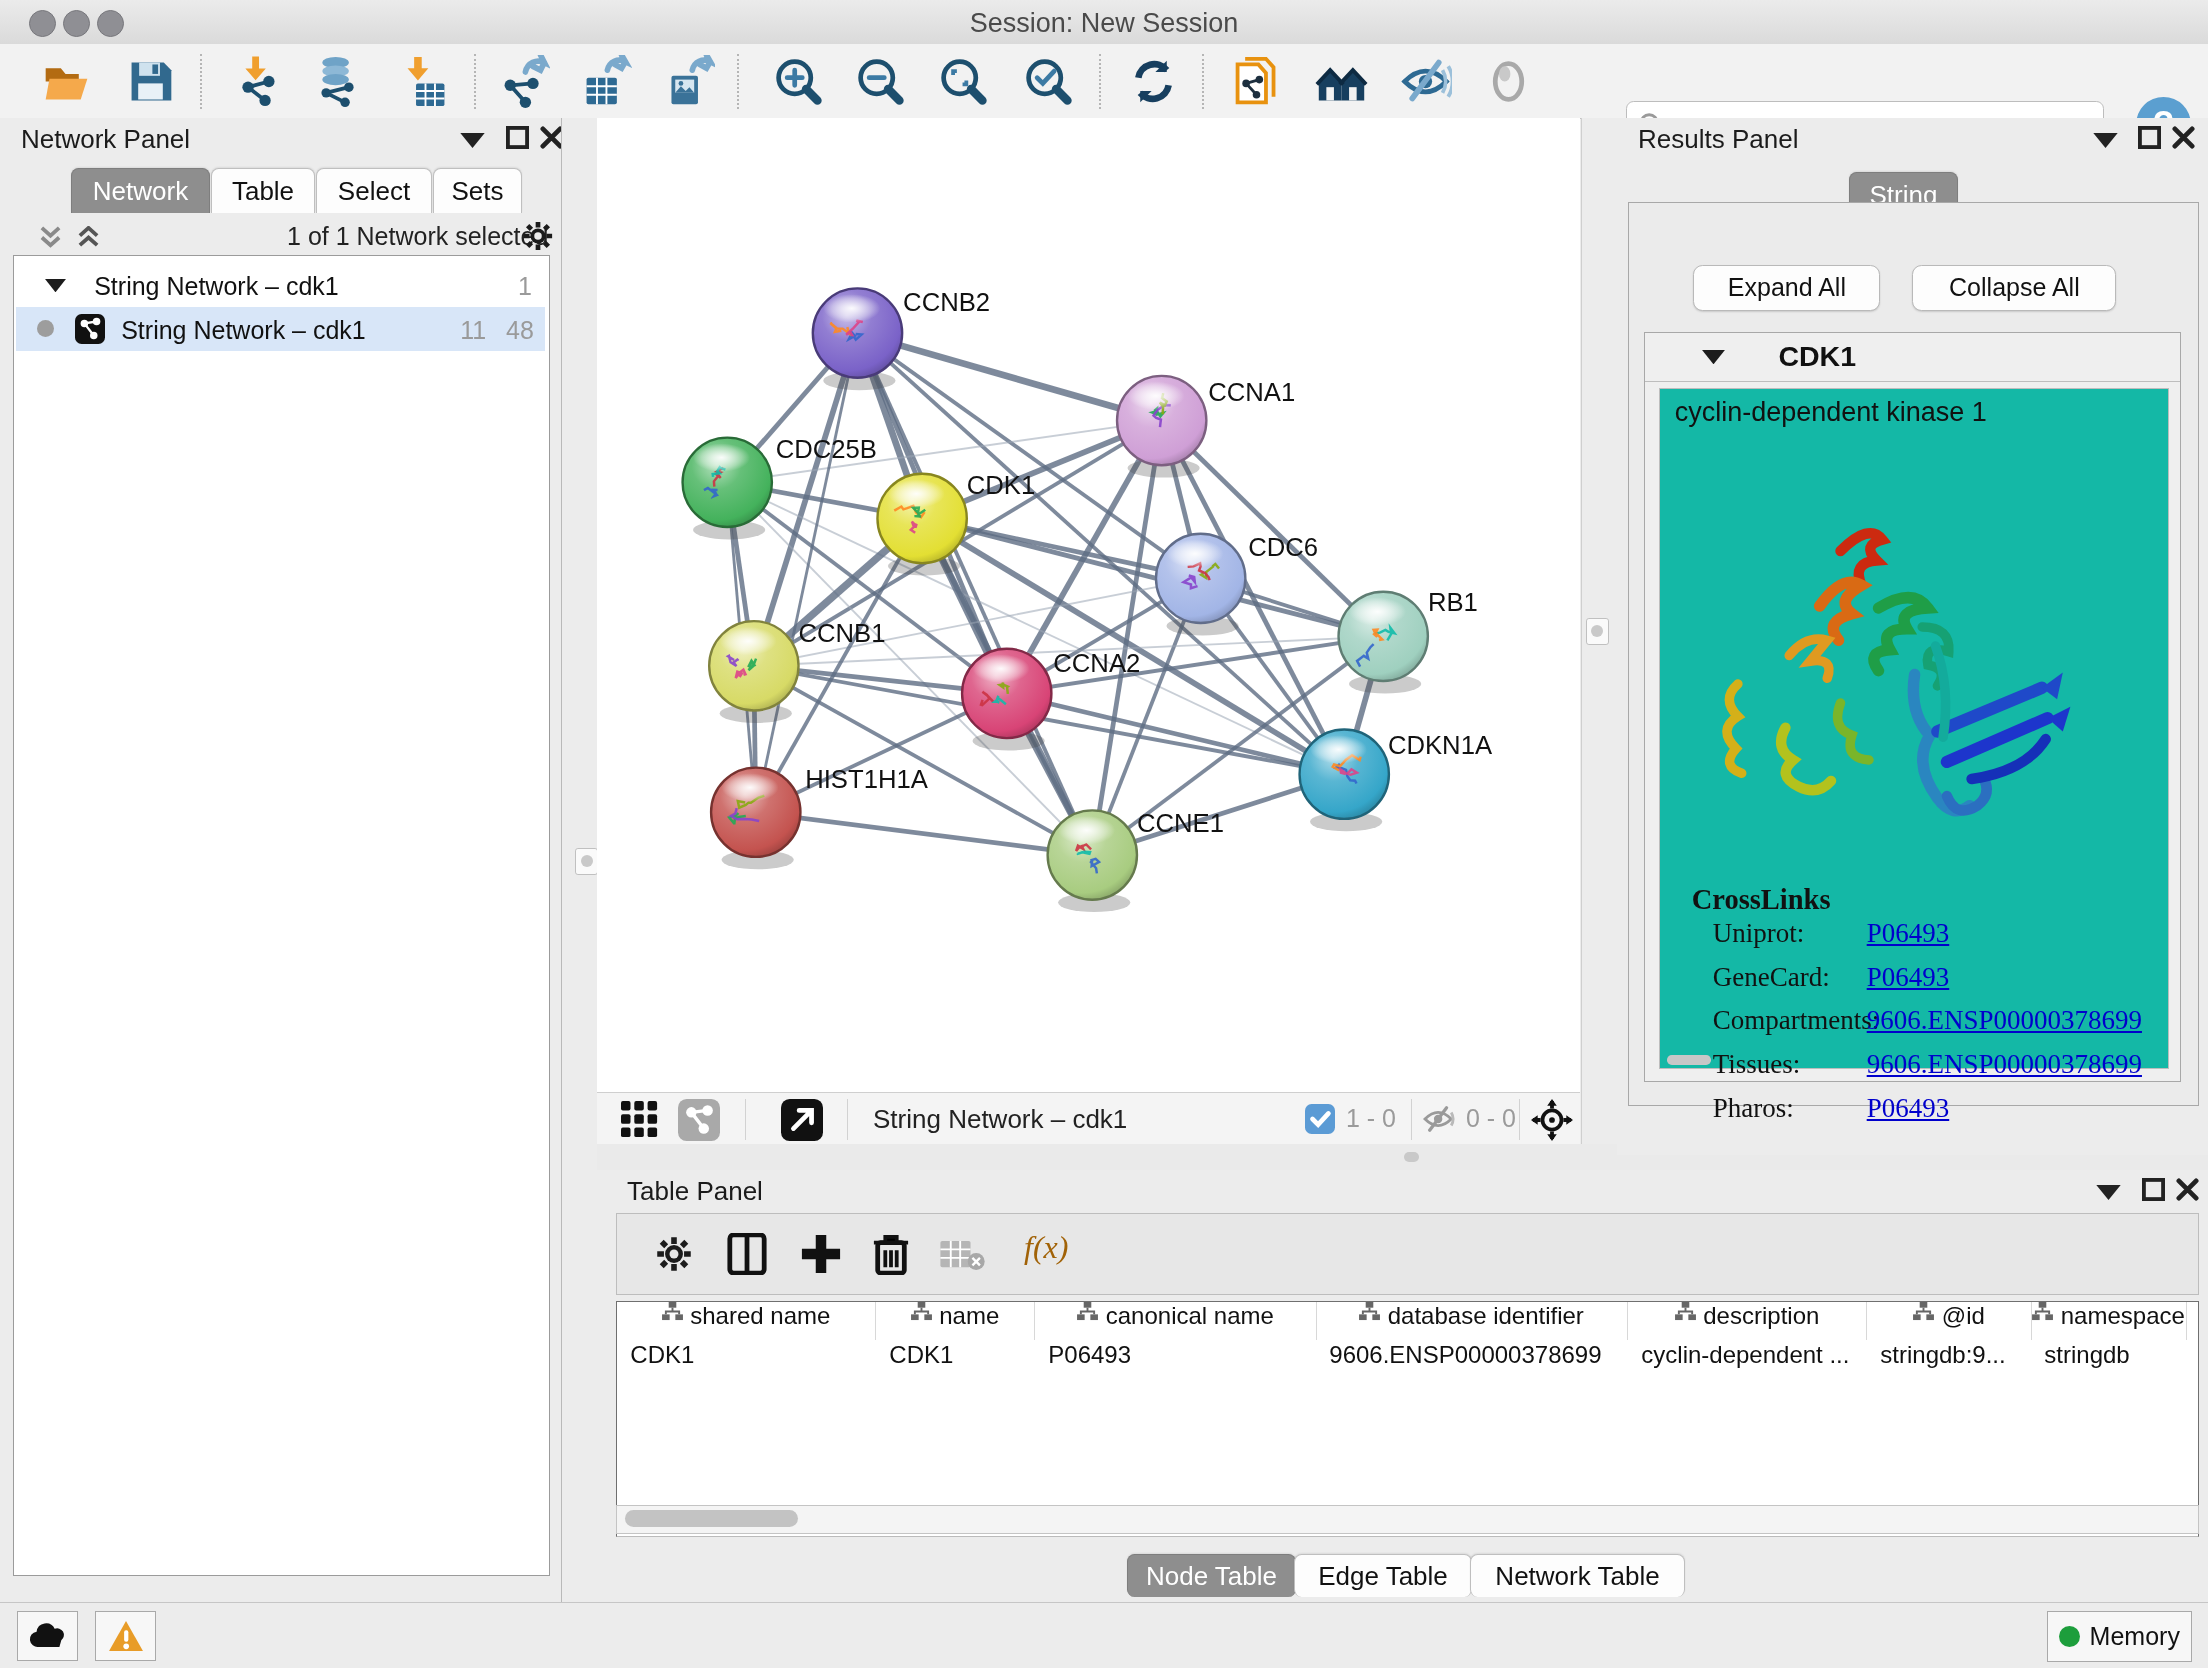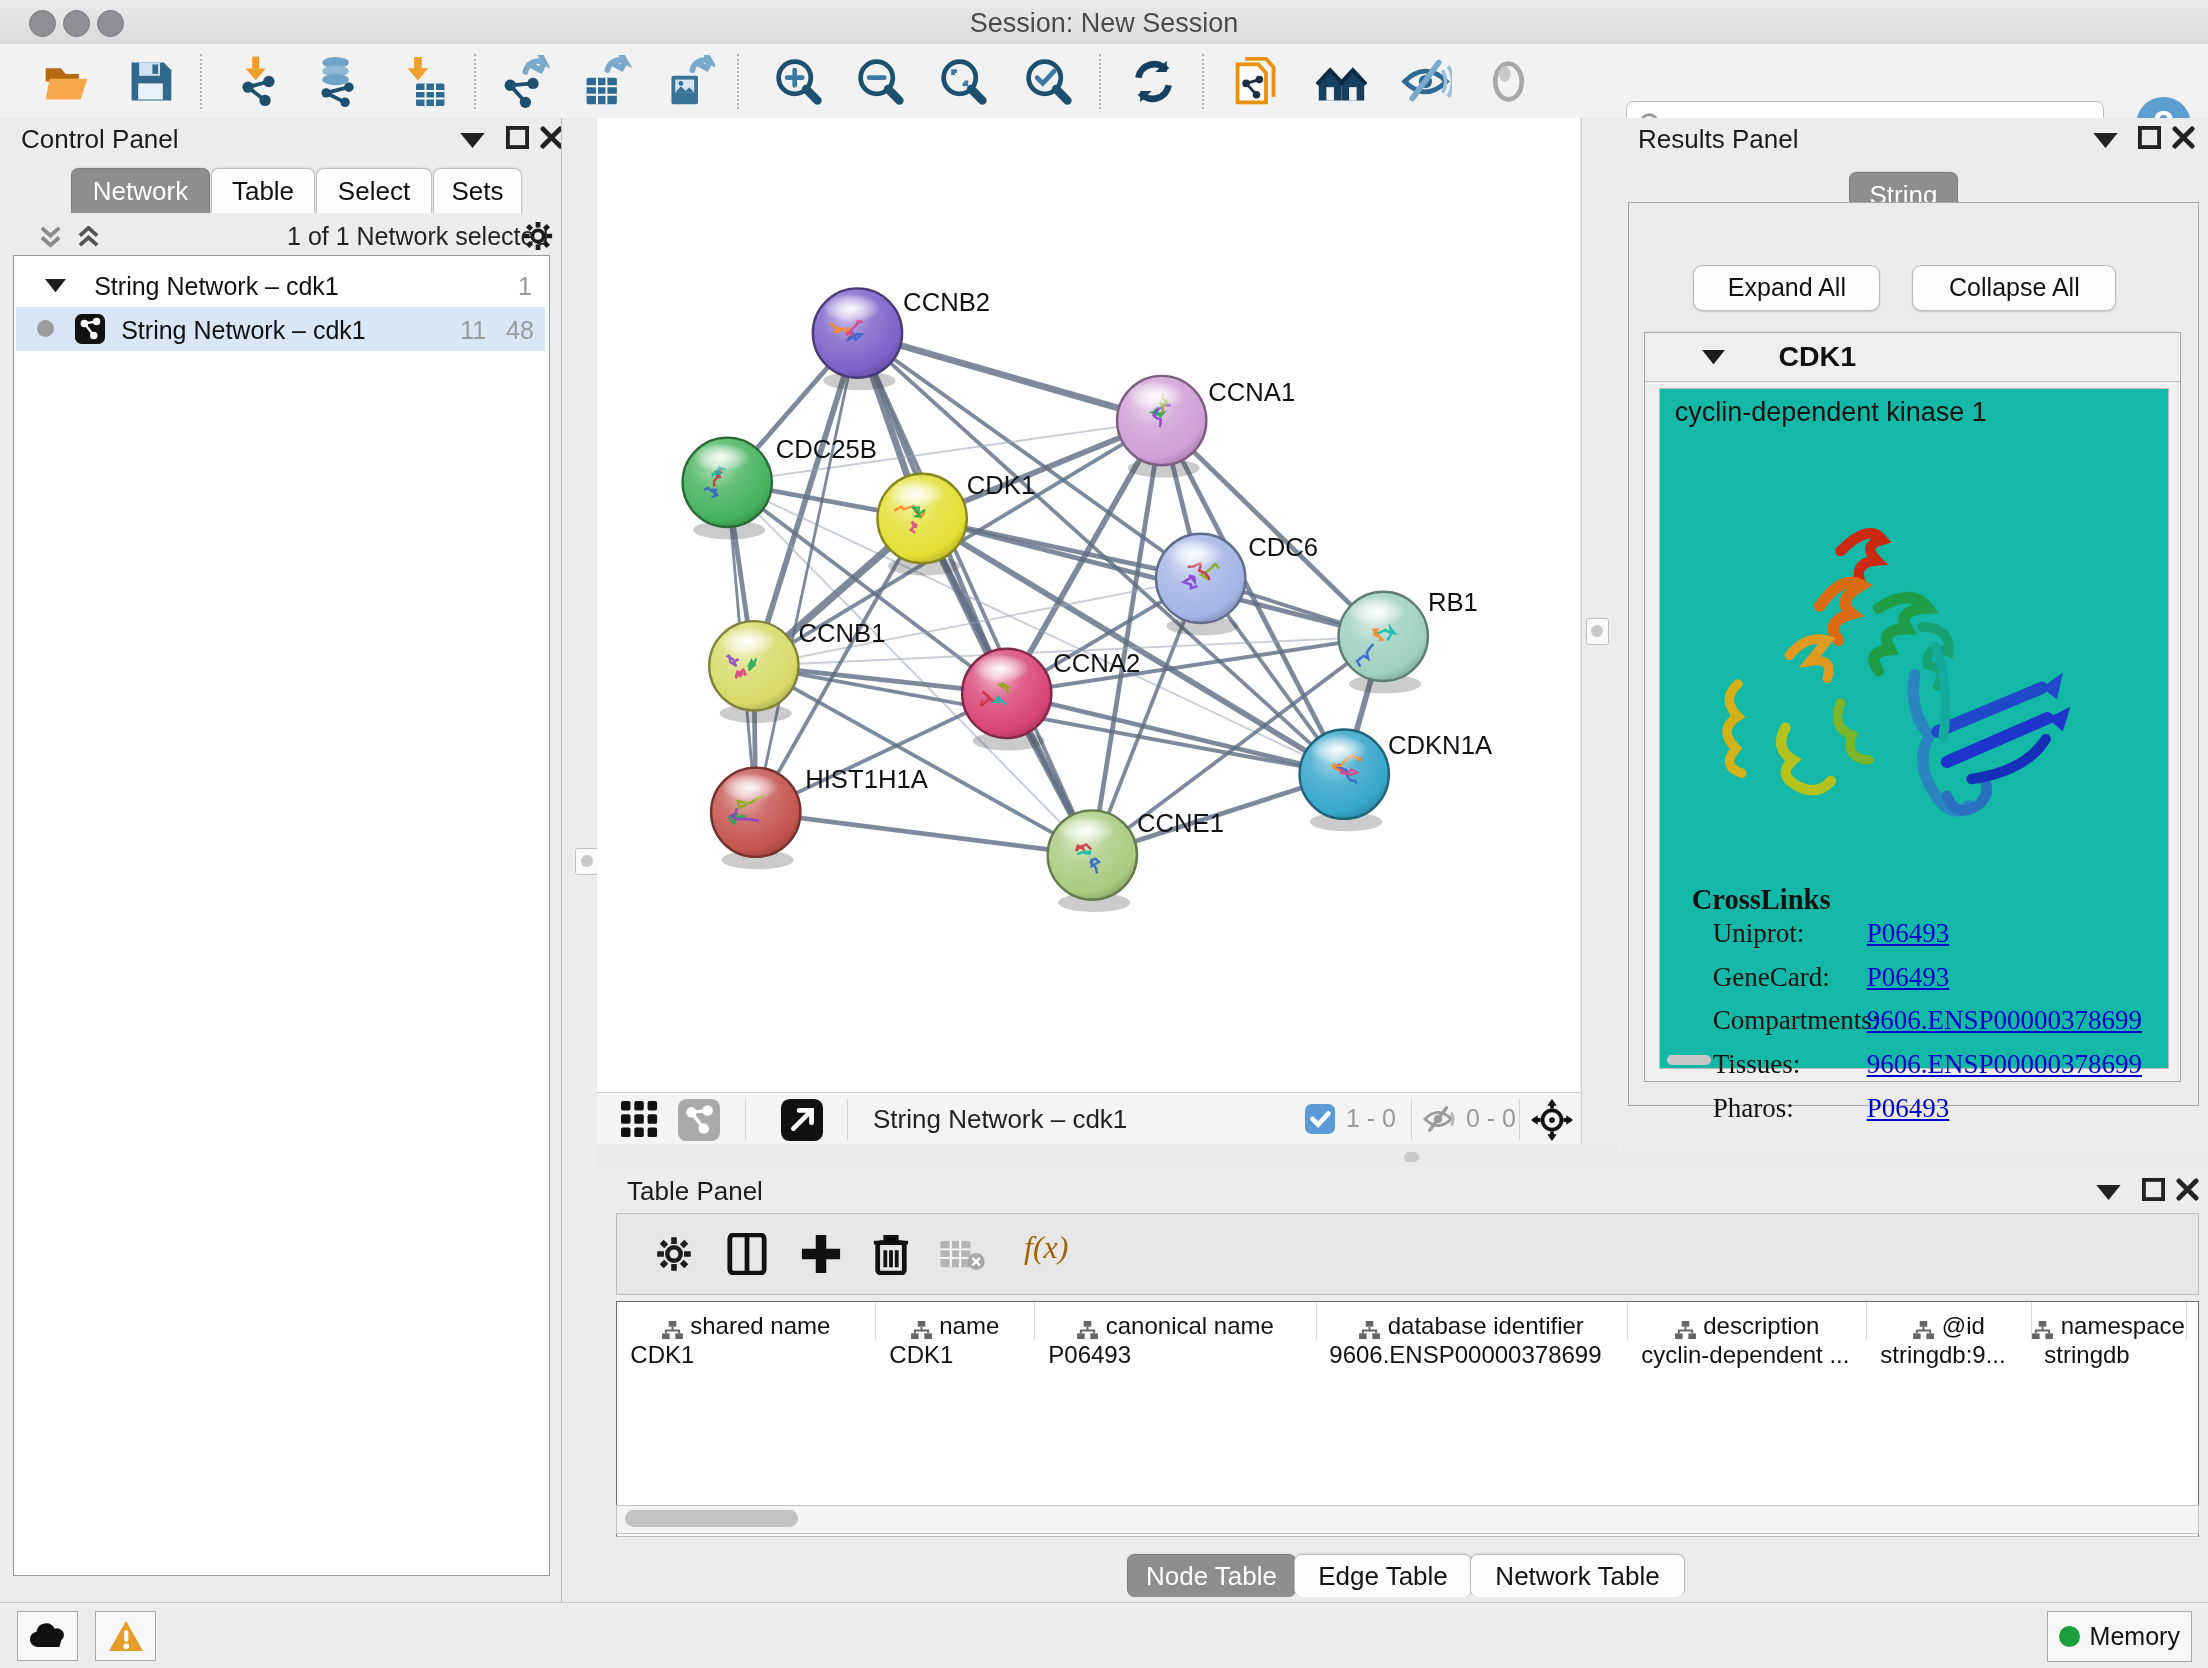--- a/index.html
+++ b/index.html
@@ -44,21 +44,21 @@
   #rp-card{left:15px;top:129px;width:535px;height:748px;background:#efefef;border:1px solid #a8a8a8;}
   #rp-generow{border-bottom:1px solid #bdbdbd;height:48px;}
   #rp-desc{font-size:27px;color:#111;}
   .serif{font-family:"Liberation Serif","DejaVu Serif",serif;}
   .xl-label{font-size:27px;color:#111;}
   .xl-link{font-size:27px;color:#0000cc;text-decoration:underline;}
   
   #table-panel{left:597px;top:1170px;width:1611px;height:442px;background:#ececec;}
   #tp-toolbar{left:19px;top:43px;width:1581px;height:80px;background:#e7e7e7;border:1px solid #bdbdbd;}
   #tp-table{left:19px;top:131px;width:1581px;height:234px;background:#fff;border:1.9px solid #6f6f6f;border-bottom:1px solid #bbb;}
-  .th{position:absolute;top:0;height:38px;border-right:1px solid #d8d8d8;display:flex;align-items:flex-end;justify-content:center;gap:7.6px;font-size:24px;color:#111;overflow:hidden;white-space:nowrap;}
+  .th{position:absolute;top:0;height:38px;border-right:1px solid #d8d8d8;display:flex;align-items:flex-start;justify-content:center;gap:7.6px;font-size:24px;color:#111;overflow:hidden;white-space:nowrap;}
   .td{position:absolute;top:39px;height:30px;font-size:24px;color:#111;padding-left:13.3px;overflow:hidden;white-space:nowrap;box-sizing:border-box;}
   #tp-hscroll{left:19px;top:335px;width:1581px;height:27px;background:#f4f4f4;border:1px solid #c4c4c4;}
   #tp-thumb{left:7.6px;top:3.8px;width:173px;height:17px;border-radius:8.6px;background:#c3c3c3;}
   
   #status-bar{left:0;top:1602px;width:2208px;height:67px;background:#ececec;border-top:1.9px solid #c6c6c6;}
   .sq-btn{width:59px;height:48px;background:#f7f7f7;border:1.9px solid #a9a9a9;display:flex;align-items:center;justify-content:center;}
   #memory-btn{left:2047px;top:7.6px;width:143px;height:49px;background:#f7f7f7;border:1.9px solid #a9a9a9;display:flex;align-items:center;justify-content:center;gap:9.5px;font-size:25px;color:#111;}
   #memory-dot{width:21px;height:21px;border-radius:50%;background:#1d9e3c;}
   .fx{font-family:"Liberation Serif","DejaVu Serif",serif;font-style:italic;font-size:32px;color:#a16207;}
 </style>
@@ -224,21 +224,21 @@
       <svg width="30" height="30" viewBox="0 0 32 32">
           <circle cx="13" cy="13" r="9" fill="none" stroke="#9a9a9a" stroke-width="3"></circle>
           <path d="M20 20 l8 8" stroke="#9a9a9a" stroke-width="3" stroke-linecap="round"></path>
         </svg>
       <input style="position: absolute; left: 48px; top: 3.8px; width: 418px; height: 36px; border: none; outline: none; font-size: 25px; background: transparent;" placeholder="">
     </div>
     <div class="abs" style="left:2136px;top:53px;width:55px;height:55px;border-radius:50%;background:#5b9fd0;color:#fff;text-align:center;line-height:55px;font-size:36px;font-weight:bold">?</div>
   </div>
 
   <div id="control-panel" class="abs">
-    <div class="abs panel-title" style="left:21px;top:5.7px">Control Panel</div>
+    <div class="abs panel-title" style="left:21px;top:5.7px">Network Panel</div>
     <svg class="abs" style="left:460px;top:15px" width="25" height="15" viewBox="0 0 26 16">
         <path d="M0 0 h26 l-13 16z" fill="#222"></path>
       </svg>
     <svg class="abs" style="left:506px;top:7.6px" width="23" height="23" viewBox="0 0 24 24">
         <rect x="2" y="2" width="20" height="20" fill="none" stroke="#222" stroke-width="4"></rect>
       </svg>
     <svg class="abs" style="left:540px;top:7.6px" width="23" height="23" viewBox="0 0 24 24">
         <path d="M3 3 L21 21 M21 3 L3 21" stroke="#222" stroke-width="5" stroke-linecap="round"></path>
       </svg>
     <div id="cp-tabs">

